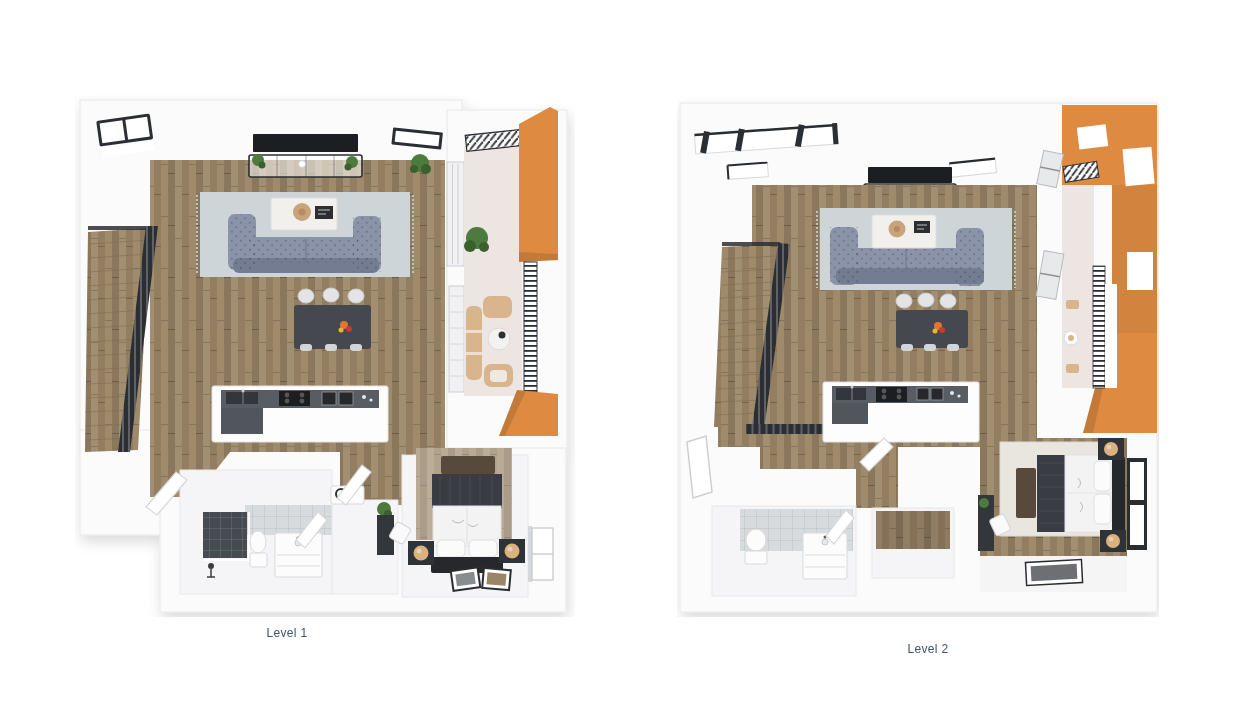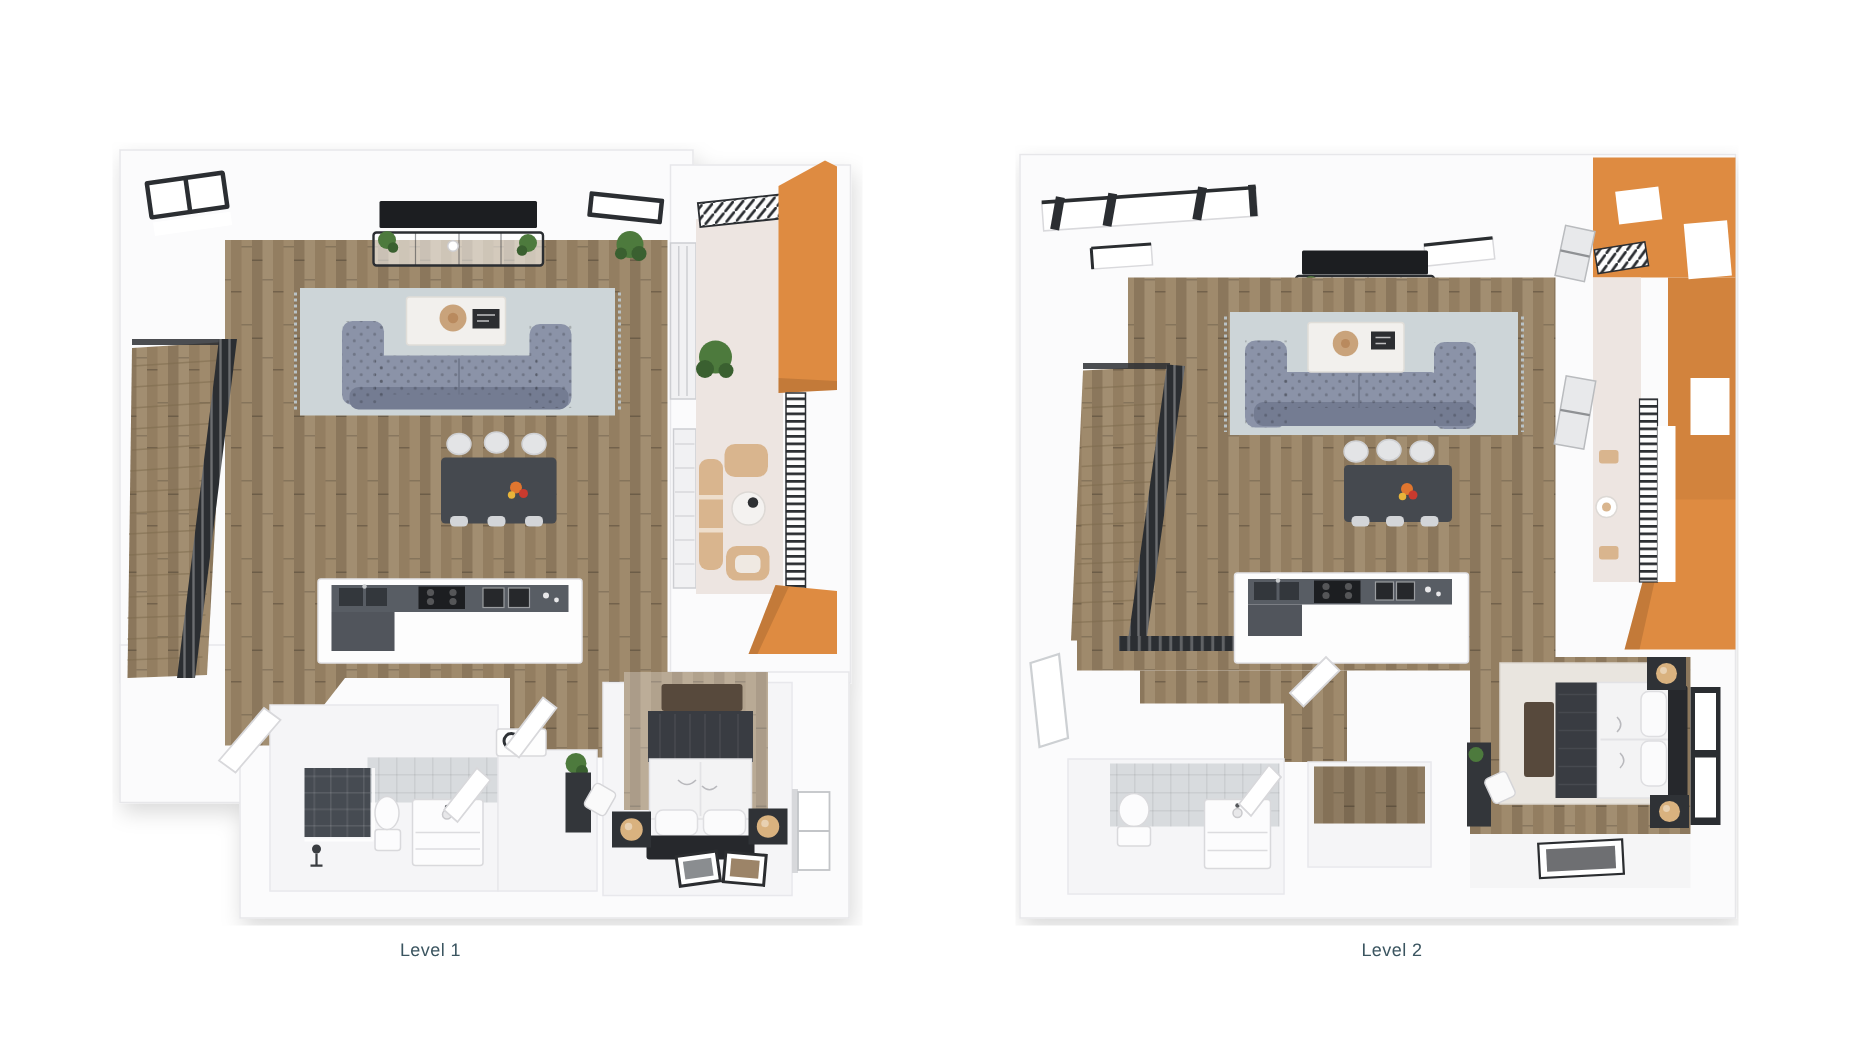--- a/index.html
+++ b/index.html
@@ -12,21 +12,21 @@
   .canvas{position:relative;width:1092px;height:707px;background:var(--background,#fff);}
   .plan-svg{position:absolute;display:block;}
   #plan1{left:75px;top:95px;width:500px;height:522px;}
   #plan2{left:677px;top:97px;width:482px;height:520px;}
   .caption{
     position:absolute;top:626px;width:90px;
     text-align:center;font-size:12px;letter-spacing:.3px;
     color:var(--label_text,#3b5560);
   }
   #cap1{left:242px;}
-  #cap2{left:883px;}
+  #cap2{left:883px;margin-top:16px;}
   
   .wall{fill:var(--wall_white,#fbfbfc);stroke:var(--wall_edge,#e6e6ea);stroke-width:1;}
   .roomfloor{fill:#f5f5f7;stroke:#e8e8ec;stroke-width:1;}
   .woodbase{fill:var(--wood_floor,#9b8566);}
   .orange{fill:var(--accent_orange,#de8b41);}
   .bfloor{fill:var(--balcony_floor,#ede5e1);}
   .rug{fill:var(--rug_gray,#cdd5d8);}
   .brug{fill:var(--bedroom_rug,#e9e5df);stroke:#ddd8d1;stroke-width:1;}
   .sofa{fill:var(--sofa_gray,#8b93a8);}
   .sofaD{fill:var(--sofa_gray_dark,#747c92);}

